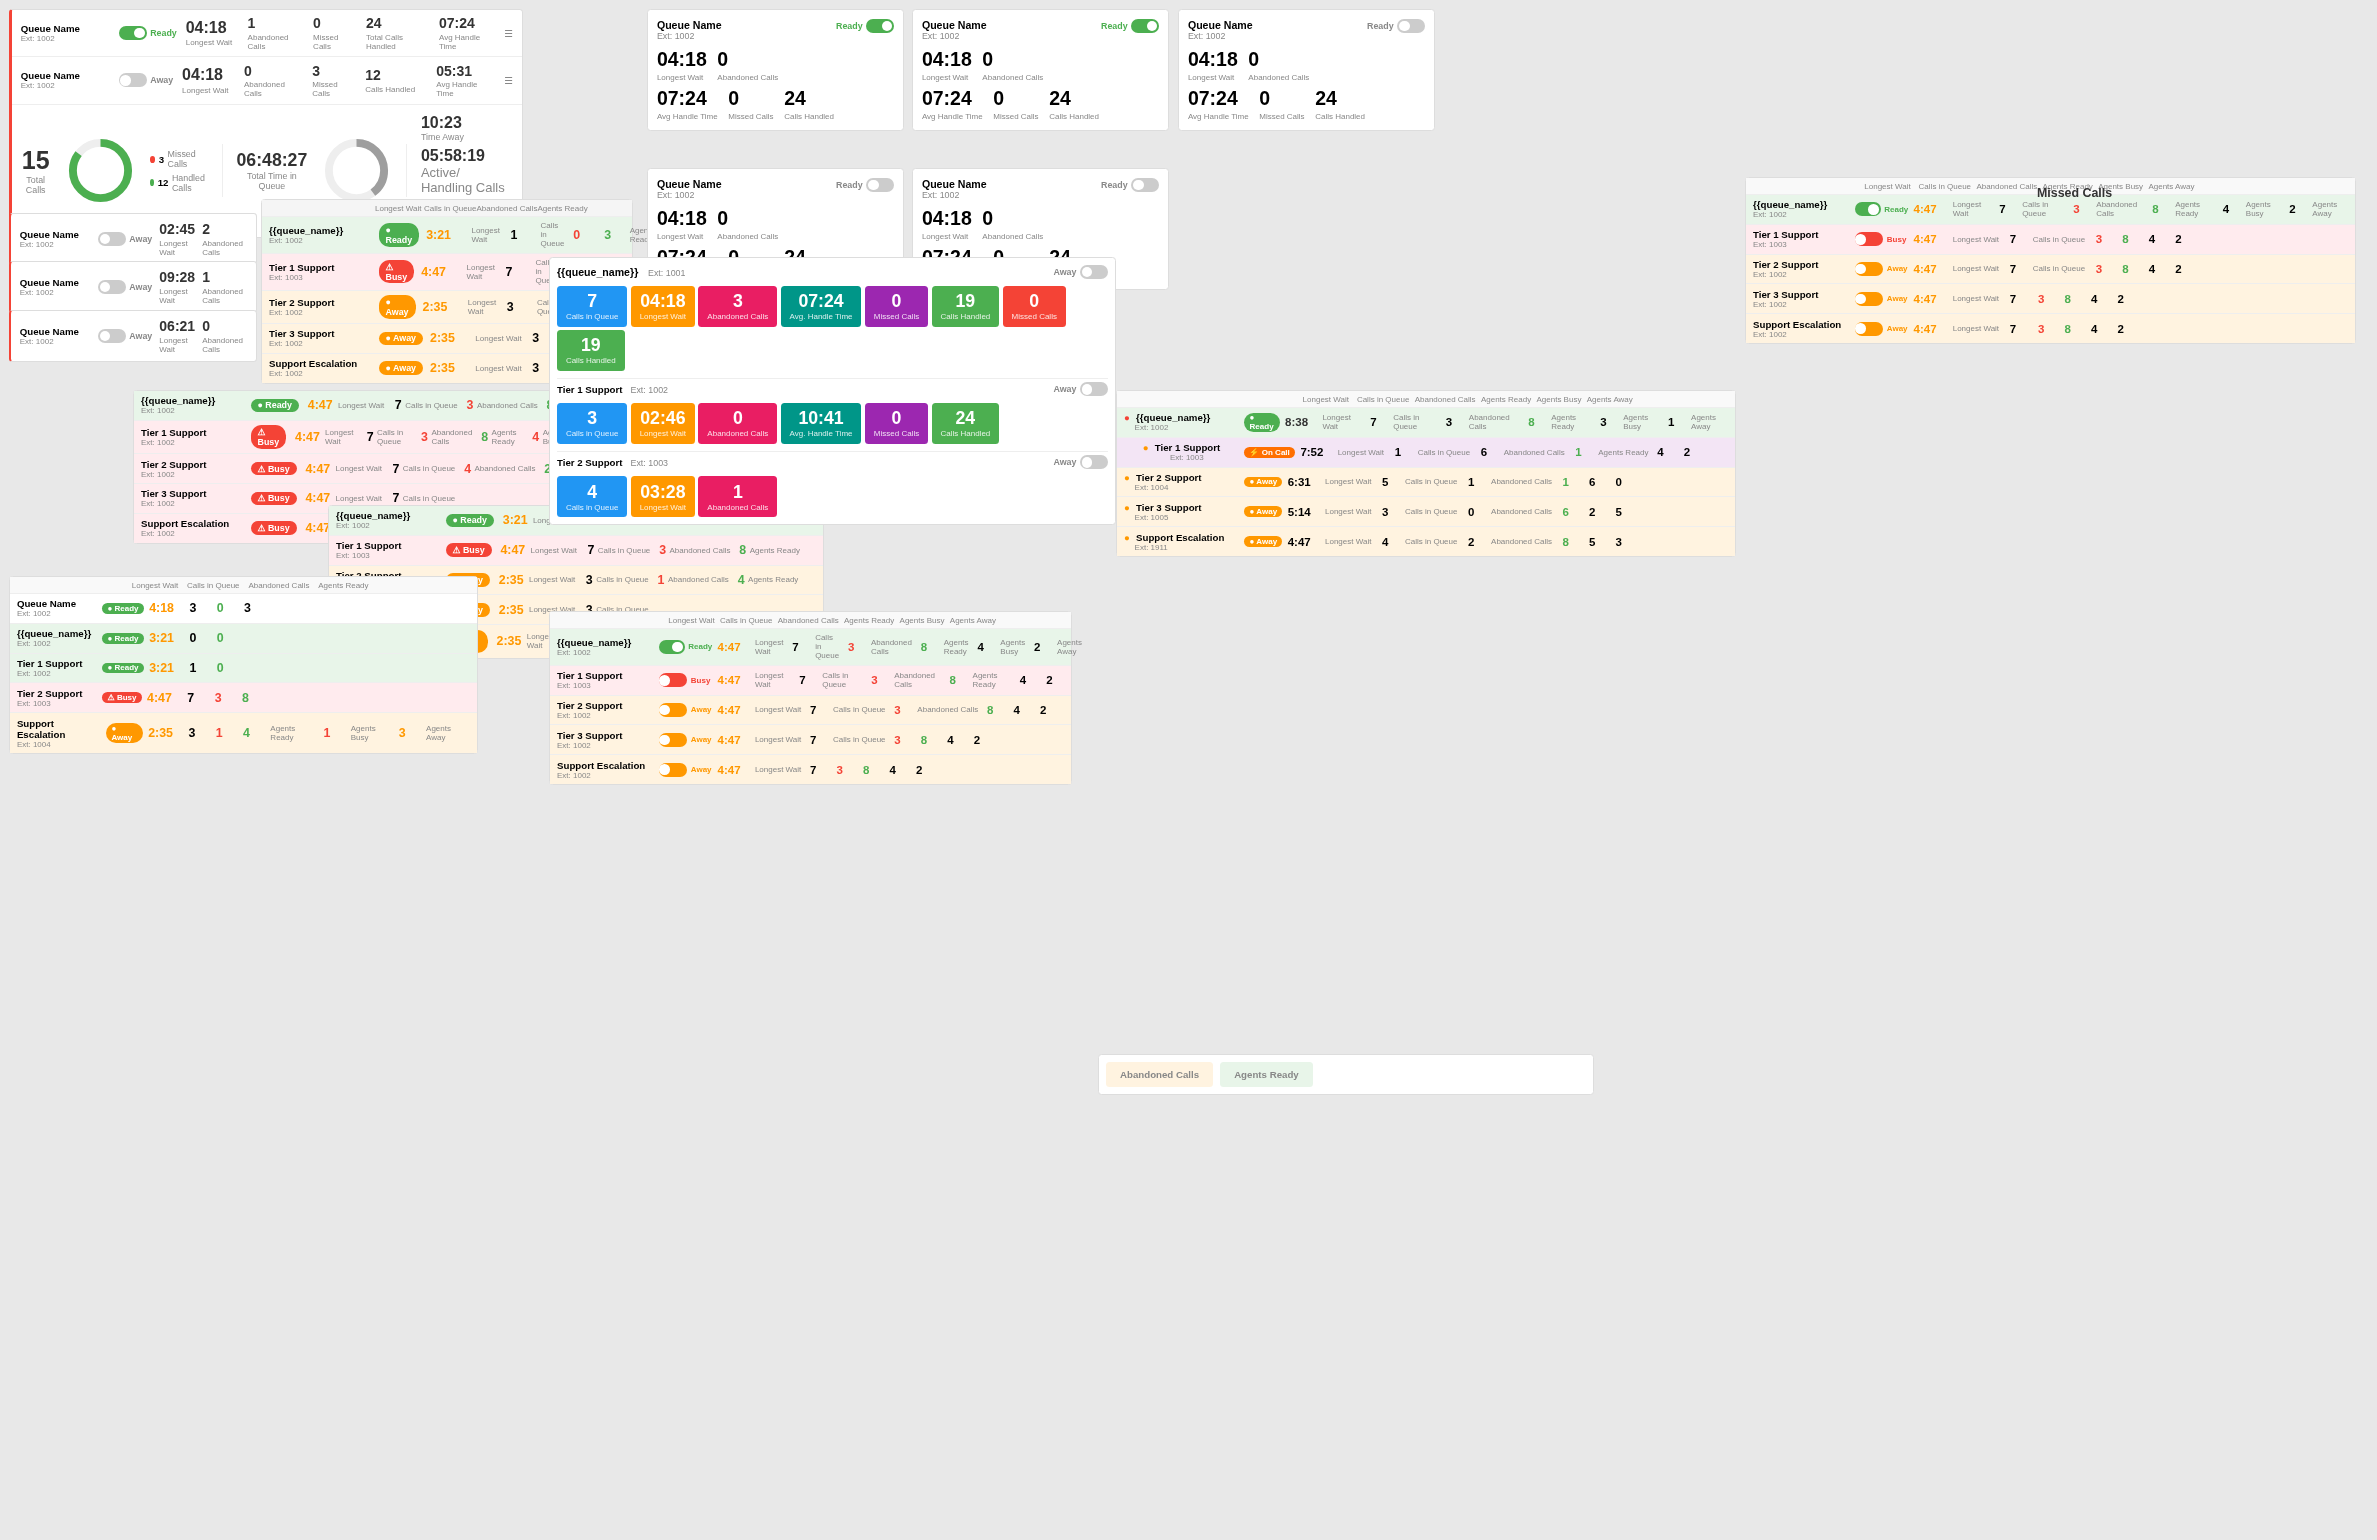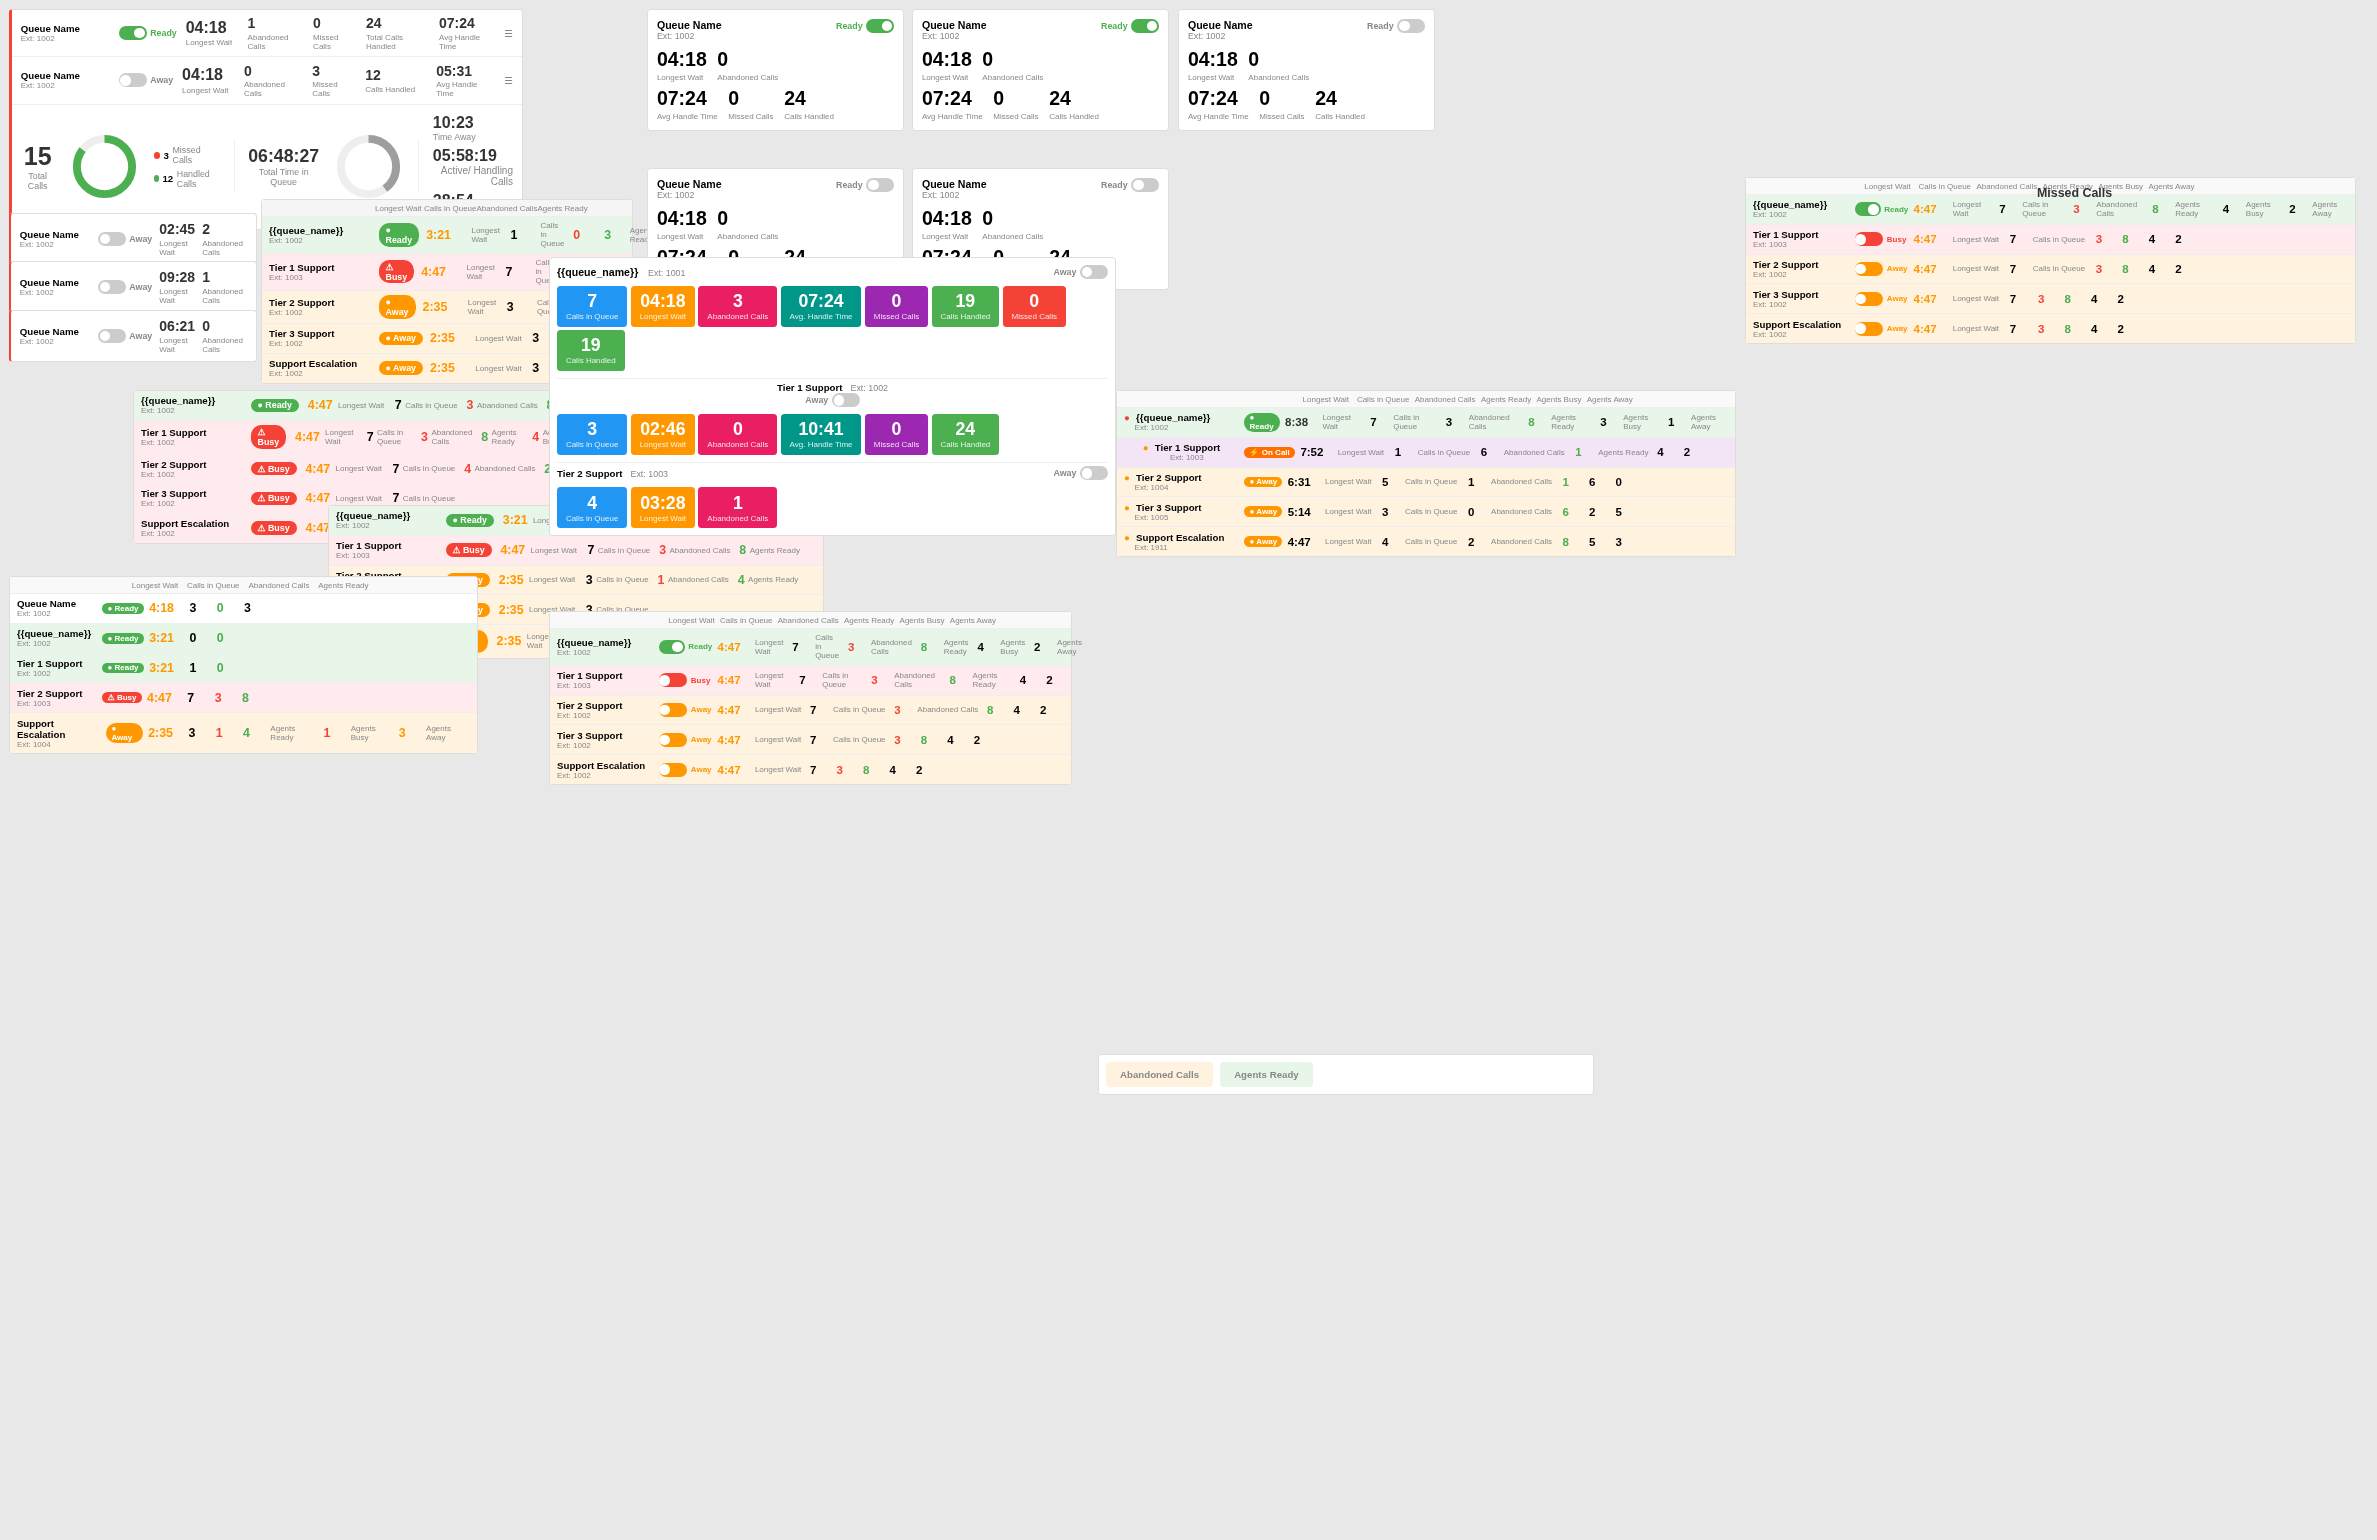--- a/index.html
+++ b/index.html
@@ -225,21 +225,21 @@
 
     <div style="width:0.9px; background:#eee; height:53px;"></div>
 
     <div style="display:flex; flex-direction:column; gap:5.3px;">
       <div>
         <div style="font-size:16px; font-weight:bold; color:#333;">10:23</div>
         <div style="font-size:8.9px; color:#888;">Time Away</div>
       </div>
       <div>
         <div style="font-size:16px; font-weight:bold; color:#333;">05:58:19</div>
-        <div style="font-size:10px; color:#888;text-align:right;">Active/ Handling Calls</div>
+        <div style="font-size:13px; color:#888;">Active/ Handling Calls</div>
       </div>
       <div>
         <div style="font-size:16px; font-weight:bold; color:#333;">28:54</div>
         <div style="font-size:8.9px; color:#888;">Marked as Ready</div>
       </div>
     </div>
   </div>
 </div>
 
 <div class="card" style="left:8.9px; top:213px; width:248px; padding:7px 8.9px; border-left:2.7px solid #F44336;">
@@ -764,21 +764,21 @@
     <div class="metric-box red">
       <div class="val">0</div>
       <div class="lbl">Missed Calls</div>
     </div>
     <div class="metric-box green">
       <div class="val">19</div>
       <div class="lbl">Calls Handled</div>
     </div>
   </div>
 
-  <div style="margin-top:7px; display:flex; justify-content:space-between; align-items:center; padding:3.5px 0; border-top:0.9px solid #eee;flex-direction:column;">
+  <div style="margin-top:7px; display:flex; justify-content:space-between; align-items:center; padding:3.5px 0; border-top:0.9px solid #eee;">
     <div>
       <span style="font-weight:bold; font-size:9.7px;">Tier 1 Support</span>
       <span style="font-size:8.9px; color:#888; margin-left:5.3px;">Ext: 1002</span>
     </div>
     <div class="toggle">
       <span style="color:#888; font-size:8.9px;">Away</span>
       <span class="toggle-switch off"></span>
     </div>
   </div>
   <div style="display:flex; gap:3.5px; flex-wrap:wrap; margin-top:3.5px;">

